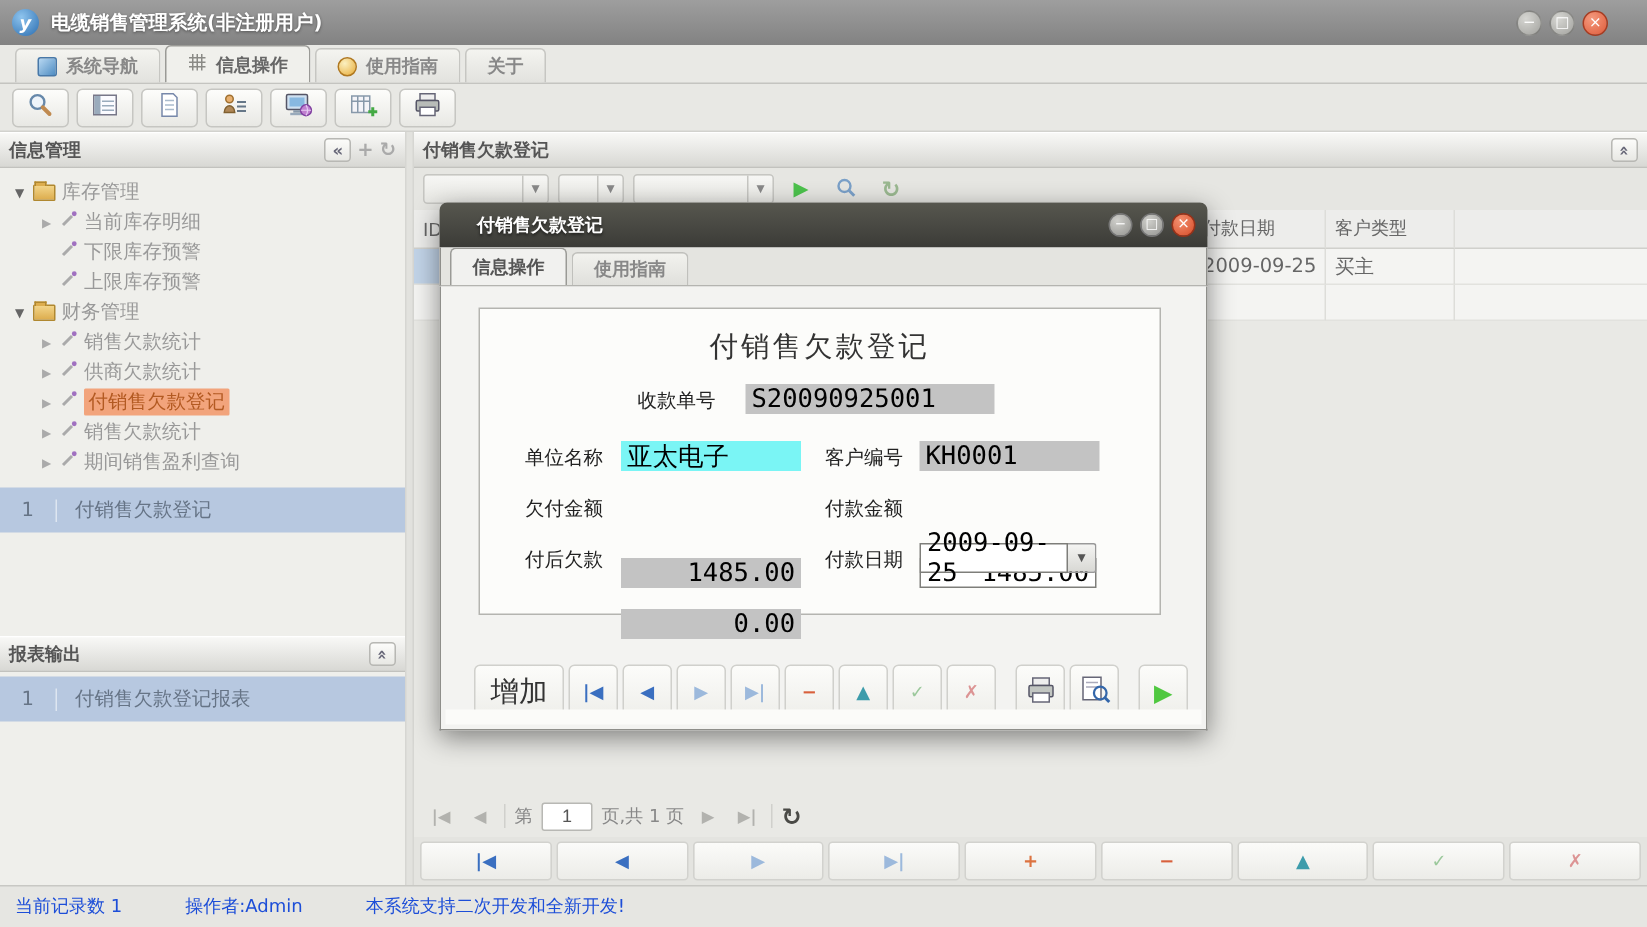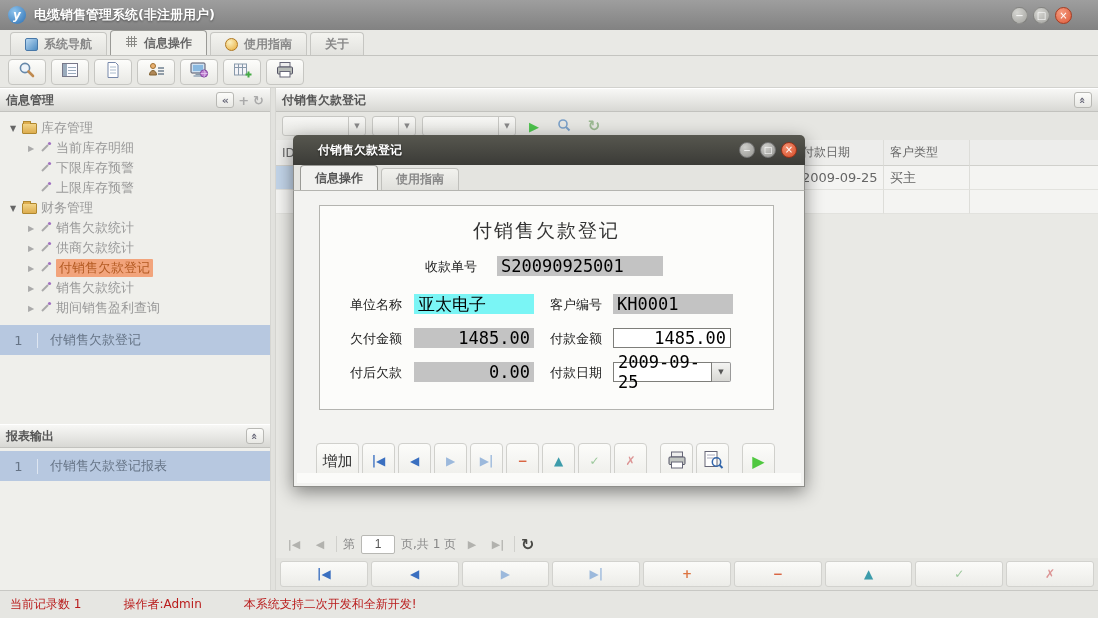--- a/index.html
+++ b/index.html
@@ -85,47 +85,47 @@
   .pinput { width:34px; height:19px; border:1px solid #b8b8b4; background:#fff; text-align:center; font-size:12px; color:#555; border-radius:2px; }
   .prefresh { color:#4a4a46; font-size:16px; font-weight:bold; cursor:pointer; }
 
   
   .bigrow { height:32px; flex:none; background:#e4e4e0; display:flex; align-items:center; gap:3px; padding:2px 4px; }
   .bigbtn { flex:1; height:26px; border:1px solid #d2d2ce; border-radius:3px; background:linear-gradient(#fbfbf9,#ecece8); display:flex; align-items:center; justify-content:center; font-size:12px; font-weight:bold; cursor:pointer; }
   .blue { color:#3a6fc0; } .lblue { color:#9cb9dc; } .orange { color:#dc7340; }
   .red { color:#d8603c; } .teal { color:#3d9cab; } .green { color:#9bc89b; } .pink { color:#dc9494; }
 
   
-  .statusbar { height:28px; flex:none; background:#e6e6e2; border-top:1px solid #c8c8c4; display:flex; align-items:center; color:#b91c1c; padding-left:10px; }
+  .statusbar { height:28px; flex:none; background:#e6e6e2; border-top:1px solid #c8c8c4; display:flex; align-items:center; color:#1d4ed8; padding-left:10px; }
   .statusbar span { margin-right:42px; }
 
   
   .dialog { position:absolute; left:293px; top:135px; width:512px; height:352px; z-index:10; border-radius:5px 5px 2px 2px; box-shadow:0 5px 18px rgba(0,0,0,.45); display:flex; flex-direction:column; background:#f3f3f1; }
   .dtitle { height:30px; flex:none; background:linear-gradient(#57574f,#3b3b37); border-radius:5px 5px 0 0; display:flex; align-items:center; padding:0 8px 0 25px; }
   .dtitle .txt { color:#fff; font-weight:bold; font-size:12px; text-shadow:0 1px 2px rgba(0,0,0,.6); }
   .dctrls { margin-left:auto; display:flex; gap:5px; }
   .dbtn { width:16px; height:16px; border-radius:50%; border:1px solid #777; background:radial-gradient(circle at 35% 30%,#cfcfcb,#93938f); color:#fff; font-size:9px; line-height:14px; text-align:center; cursor:pointer; }
   .dbtn.close { background:radial-gradient(circle at 35% 30%,#f49070,#d64c28); border-color:#96321a; font-size:10px; }
   .dtabs { height:26px; flex:none; background:#e4e4e0; border-bottom:1px solid #b4b4b0; display:flex; align-items:flex-end; padding-left:6px; border-left:1px solid #8e8e8a; border-right:1px solid #8e8e8a; }
   .dtab { height:22px; padding:0 14px; display:flex; align-items:center; margin-right:3px; border:1px solid #c0c0bc; border-bottom:none; border-radius:4px 4px 0 0; background:linear-gradient(#f2f2ee,#e0e0dc); color:#888; font-weight:bold; cursor:pointer; }
   .dtab.active { height:25px; background:#f1f1ef; border-color:#9a9a96; color:#555; }
   .dbody { flex:1; position:relative; border-left:1px solid #8e8e8a; border-right:1px solid #8e8e8a; border-bottom:1px solid #8e8e8a; background:#f3f3f1; }
   .formpanel { position:absolute; left:25px; top:14px; width:455px; height:205px; background:#fcfcfa; border:1px solid #b4b4b0; }
   .fheading { text-align:center; margin-top:12px; font-size:19px; color:#333; letter-spacing:2px; font-weight:normal; }
   .flabel { position:absolute; font-size:13px; color:#222; }
   .ffield { position:absolute; height:20px; font-family:"DejaVu Sans Mono","Liberation Mono",monospace; font-size:17px; color:#000; display:flex; align-items:center; padding:0 4px; }
   .f-gray { background:#c3c3c3; }
   .f-cyan { background:#7af5f5; }
   .f-white { background:#fff; border:1px solid #7e7e7a; }
-  .rt { justify-content:flex-end; }
+  .rt { justify-content:flex-end;margin-top:44px; }
   .datewrap { position:absolute; display:flex; }
   .datebtn { width:19px; height:20px; border:1px solid #999; border-left:none; background:linear-gradient(#f4f4f2,#d8d8d4); border-radius:0 2px 2px 0; display:flex; align-items:center; justify-content:center; font-size:7px; color:#555; cursor:pointer; }
   .dtoolbar { position:absolute; left:22px; top:252px; display:flex; align-items:center; gap:3px; }
   .dtb { height:36px; border:1px solid #d0d0cc; border-radius:4px; background:linear-gradient(#fcfcfa,#eeeeea); display:flex; align-items:center; justify-content:center; cursor:pointer; font-weight:bold; }
-  .dtb.txt { width:43px; font-size:15px; color:#333; font-weight:normal; }
+  .dtb.txt { width:60px; font-size:19px; color:#333; font-weight:normal; }
   .dtb.ico { width:33px; font-size:12px; }
   .gap { margin-left:10px; }
   .dfoot { position:absolute; left:3px; right:3px; bottom:3px; height:10px; background:#fbfbf9; }
 </style>
 </head>
 <body>
 
 <div class="app">
 
   <div class="titlebar">

